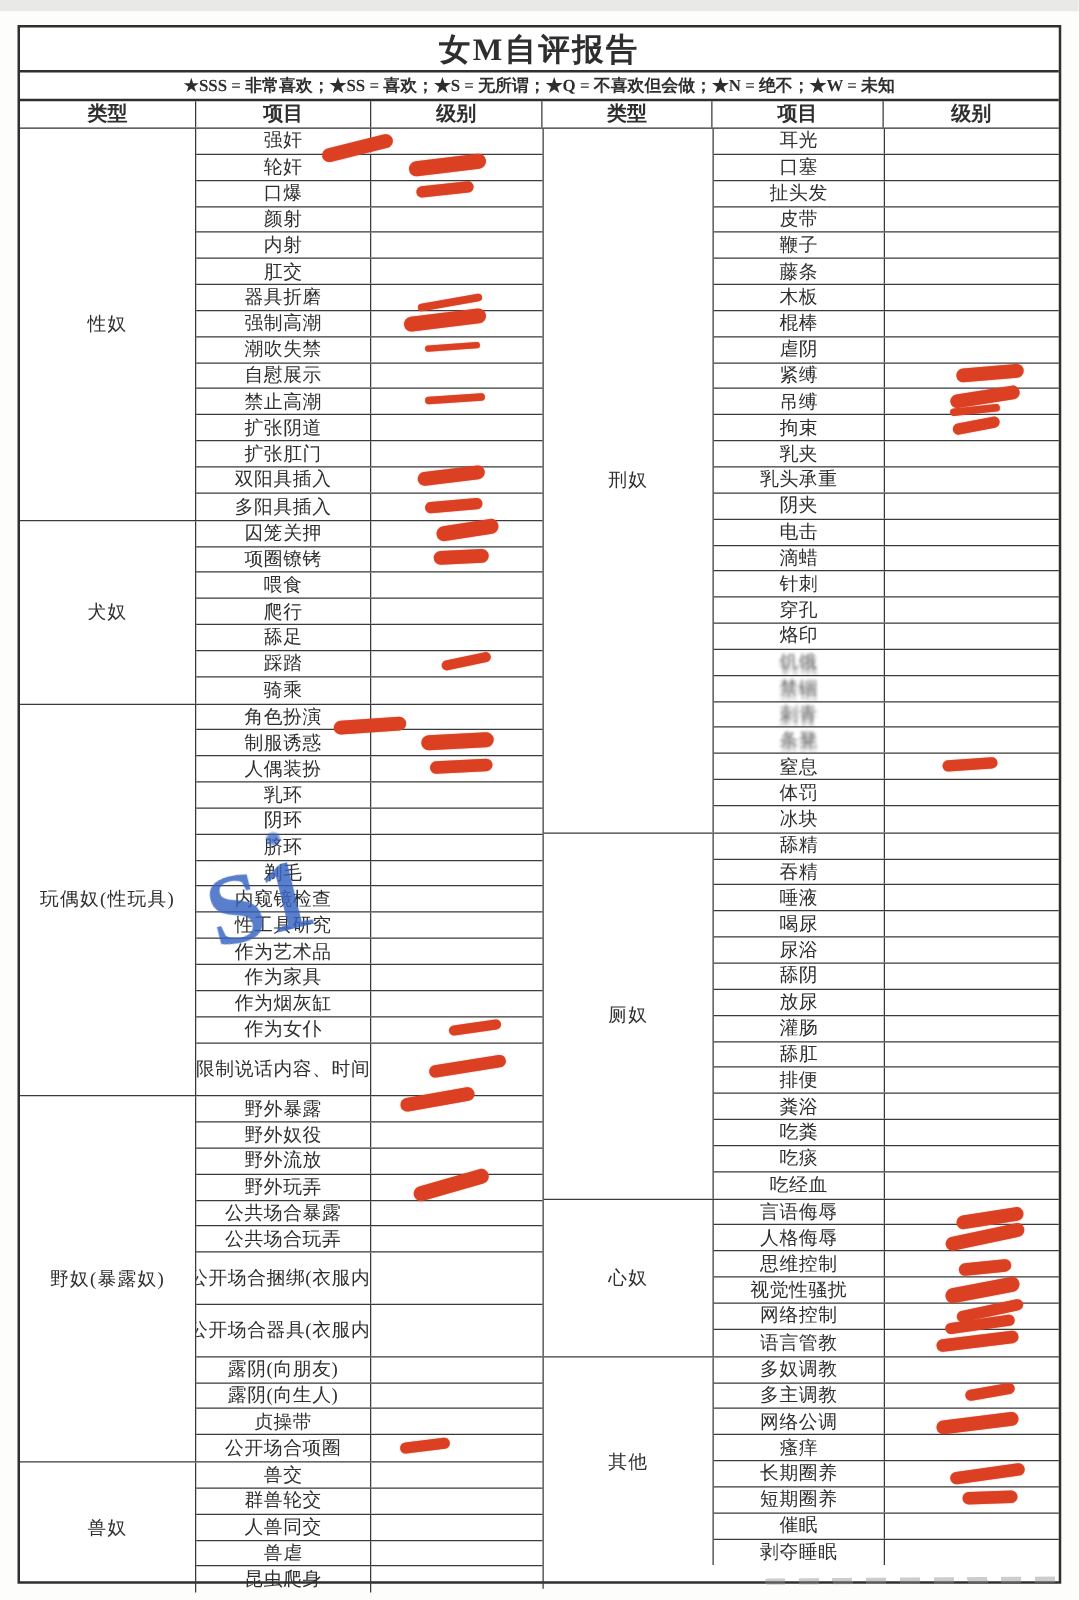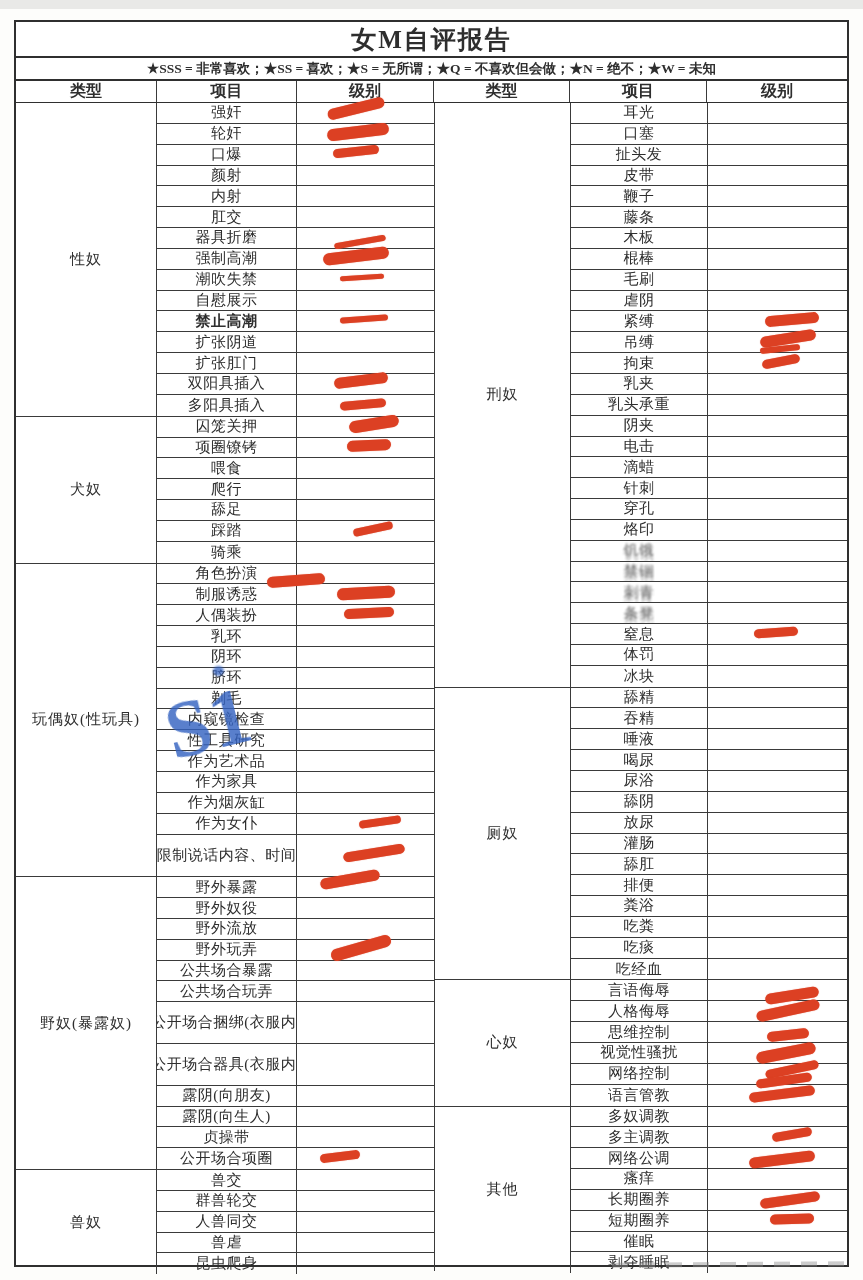--- a/index.html
+++ b/index.html
@@ -97,21 +97,21 @@
       <div class="header-cell" style="width:137px">级别</div>
       <div class="header-cell" style="width:136px">类型</div>
       <div class="header-cell" style="width:137px">项目</div>
       <div class="header-cell" style="flex:1">级别</div>
     </div>
     <div class="tbody">
       <div class="half" id="left-table" style="width:418px">
           <div class="section">
             <div class="cat-cell" style="width: 141px;">性奴</div>
             <div class="rows">
-              <div class="row" style="height: 20.857px;">
+              <div class="row" style="height: 20.857px; flex-direction: column;">
                 <div class="item-cell" style="width: 140px;">
                   <span>强奸</span>
                 </div>
                 <div class="level-cell">
                   <div class="mark" style="width: 58px; height: 11px; left: calc(50% - 39px); top: calc(50% - 9.5px); transform: rotate(-14deg);"></div>
                 </div>
               </div>
               <div class="row" style="height: 20.857px;">
                 <div class="item-cell" style="width: 140px;">
                   <span>轮奸</span>
@@ -170,21 +170,21 @@
                   <div class="mark" style="width: 44px; height: 5px; left: calc(50% - 26px); top: calc(50% - 4.5px); transform: rotate(-4deg);"></div>
                 </div>
               </div>
               <div class="row" style="height: 20.857px;">
                 <div class="item-cell" style="width: 140px;">
                   <span>自慰展示</span>
                 </div>
                 <div class="level-cell"></div>
               </div>
               <div class="row" style="height: 20.857px;">
-                <div class="item-cell" style="width: 140px; font-weight: bold;">
+                <div class="item-cell" style="width: 140px;">
                   <span>禁止高潮</span>
                 </div>
                 <div class="level-cell">
                   <div class="mark" style="width: 48px; height: 6px; left: calc(50% - 26px); top: calc(50% - 5px); transform: rotate(-4deg);"></div>
                 </div>
               </div>
               <div class="row" style="height: 20.857px;">
                 <div class="item-cell" style="width: 140px;">
                   <span>扩张阴道</span>
                 </div>
@@ -527,26 +527,20 @@
               </div>
               <div class="row" style="height: 20.857px;">
                 <div class="item-cell" style="width: 137px;">
                   <span>木板</span>
                 </div>
                 <div class="level-cell"></div>
               </div>
               <div class="row" style="height: 20.857px;">
                 <div class="item-cell" style="width: 137px;">
                   <span>棍棒</span>
-                </div>
-                <div class="level-cell"></div>
-              </div>
-              <div class="row" style="height: 20.857px;">
-                <div class="item-cell" style="width: 137px;">
-                  <span>毛刷</span>
                 </div>
                 <div class="level-cell"></div>
               </div>
               <div class="row" style="height: 20.857px;">
                 <div class="item-cell" style="width: 137px;">
                   <span>虐阴</span>
                 </div>
                 <div class="level-cell"></div>
               </div>
               <div class="row" style="height: 20.857px;">

